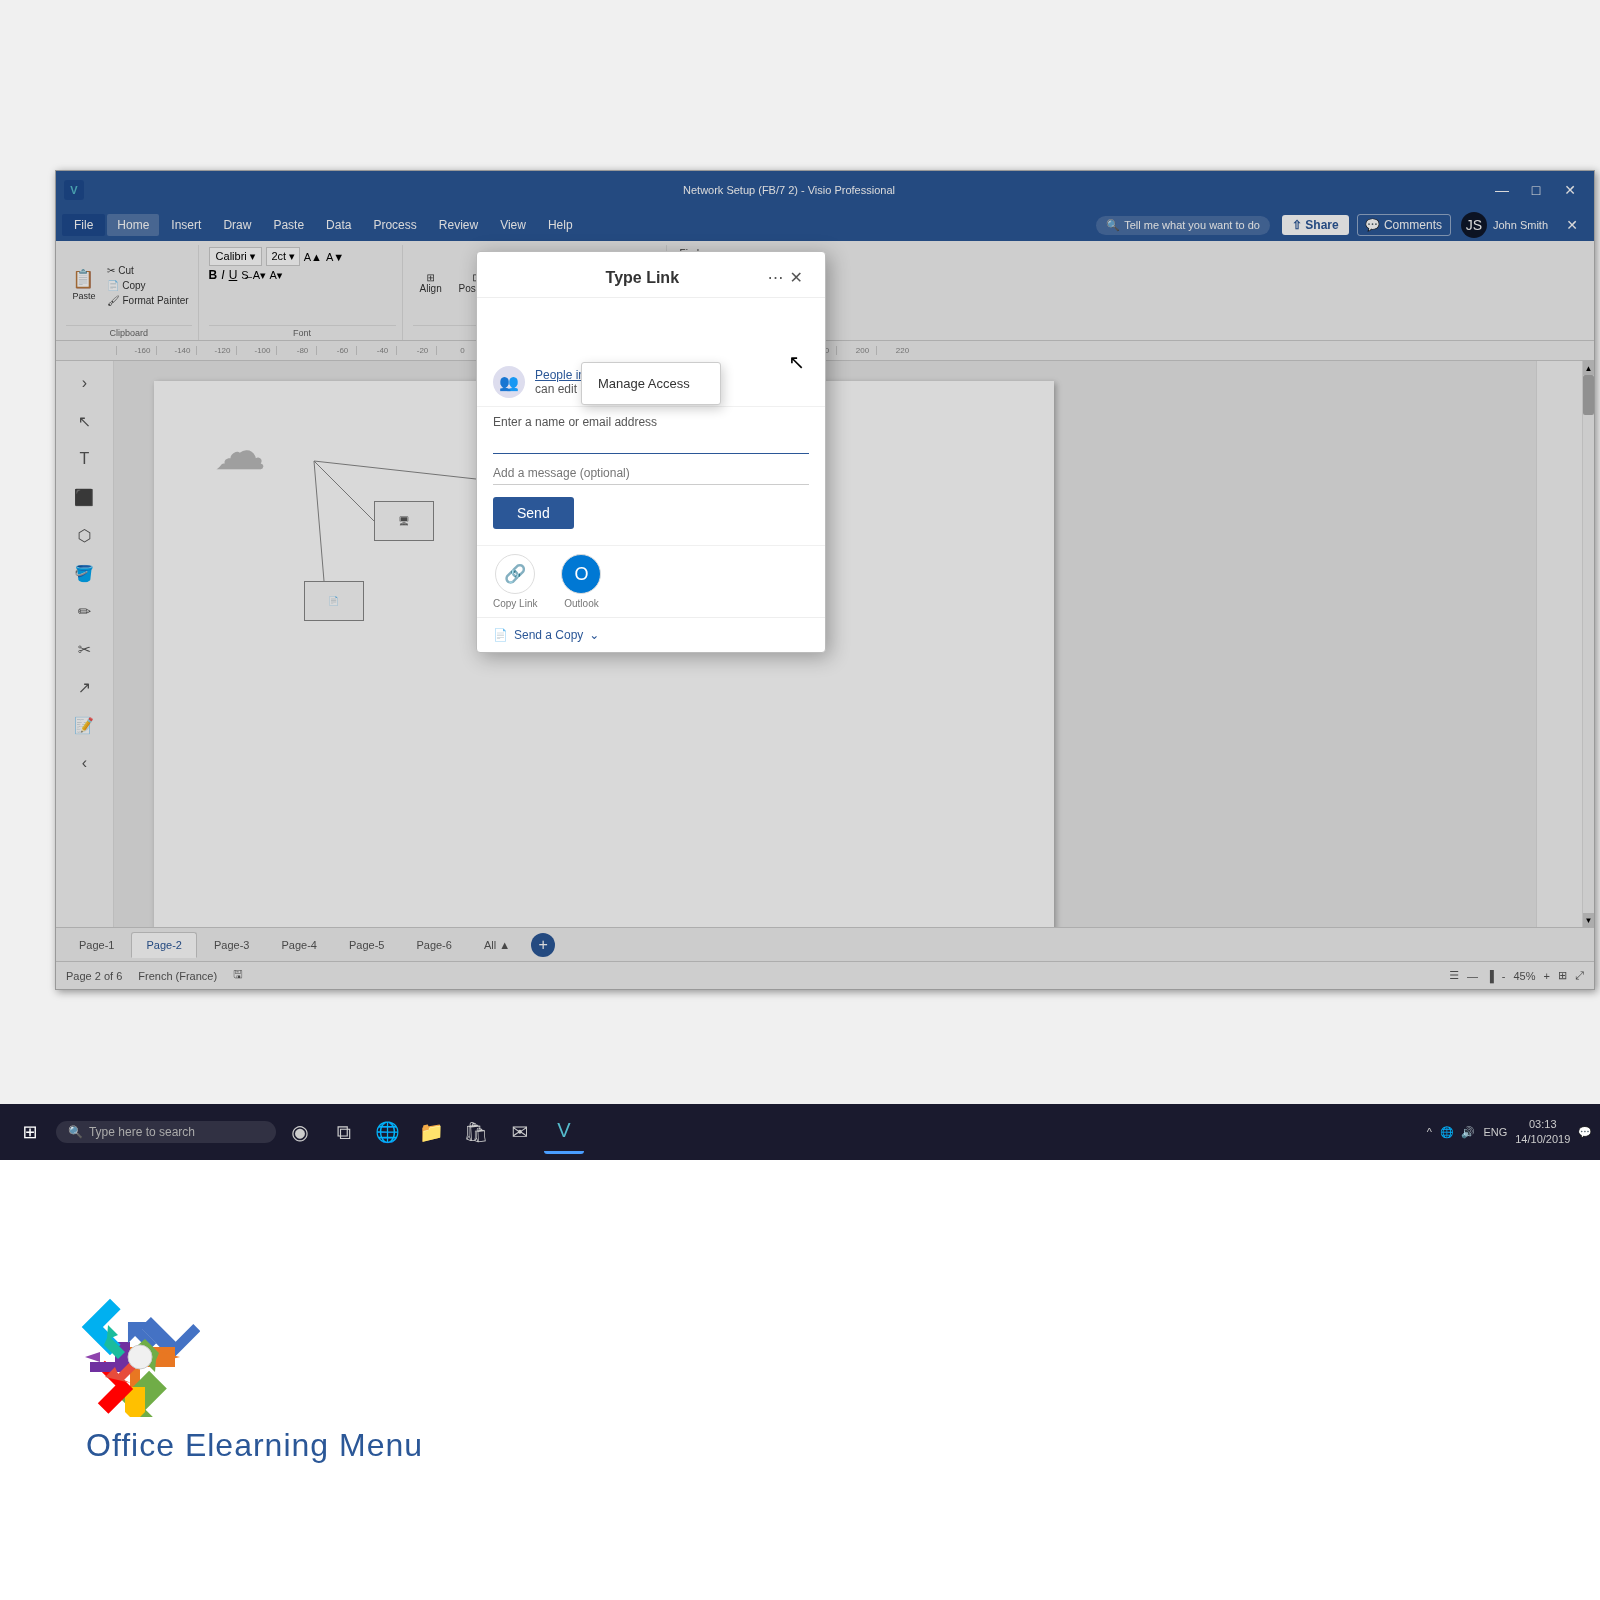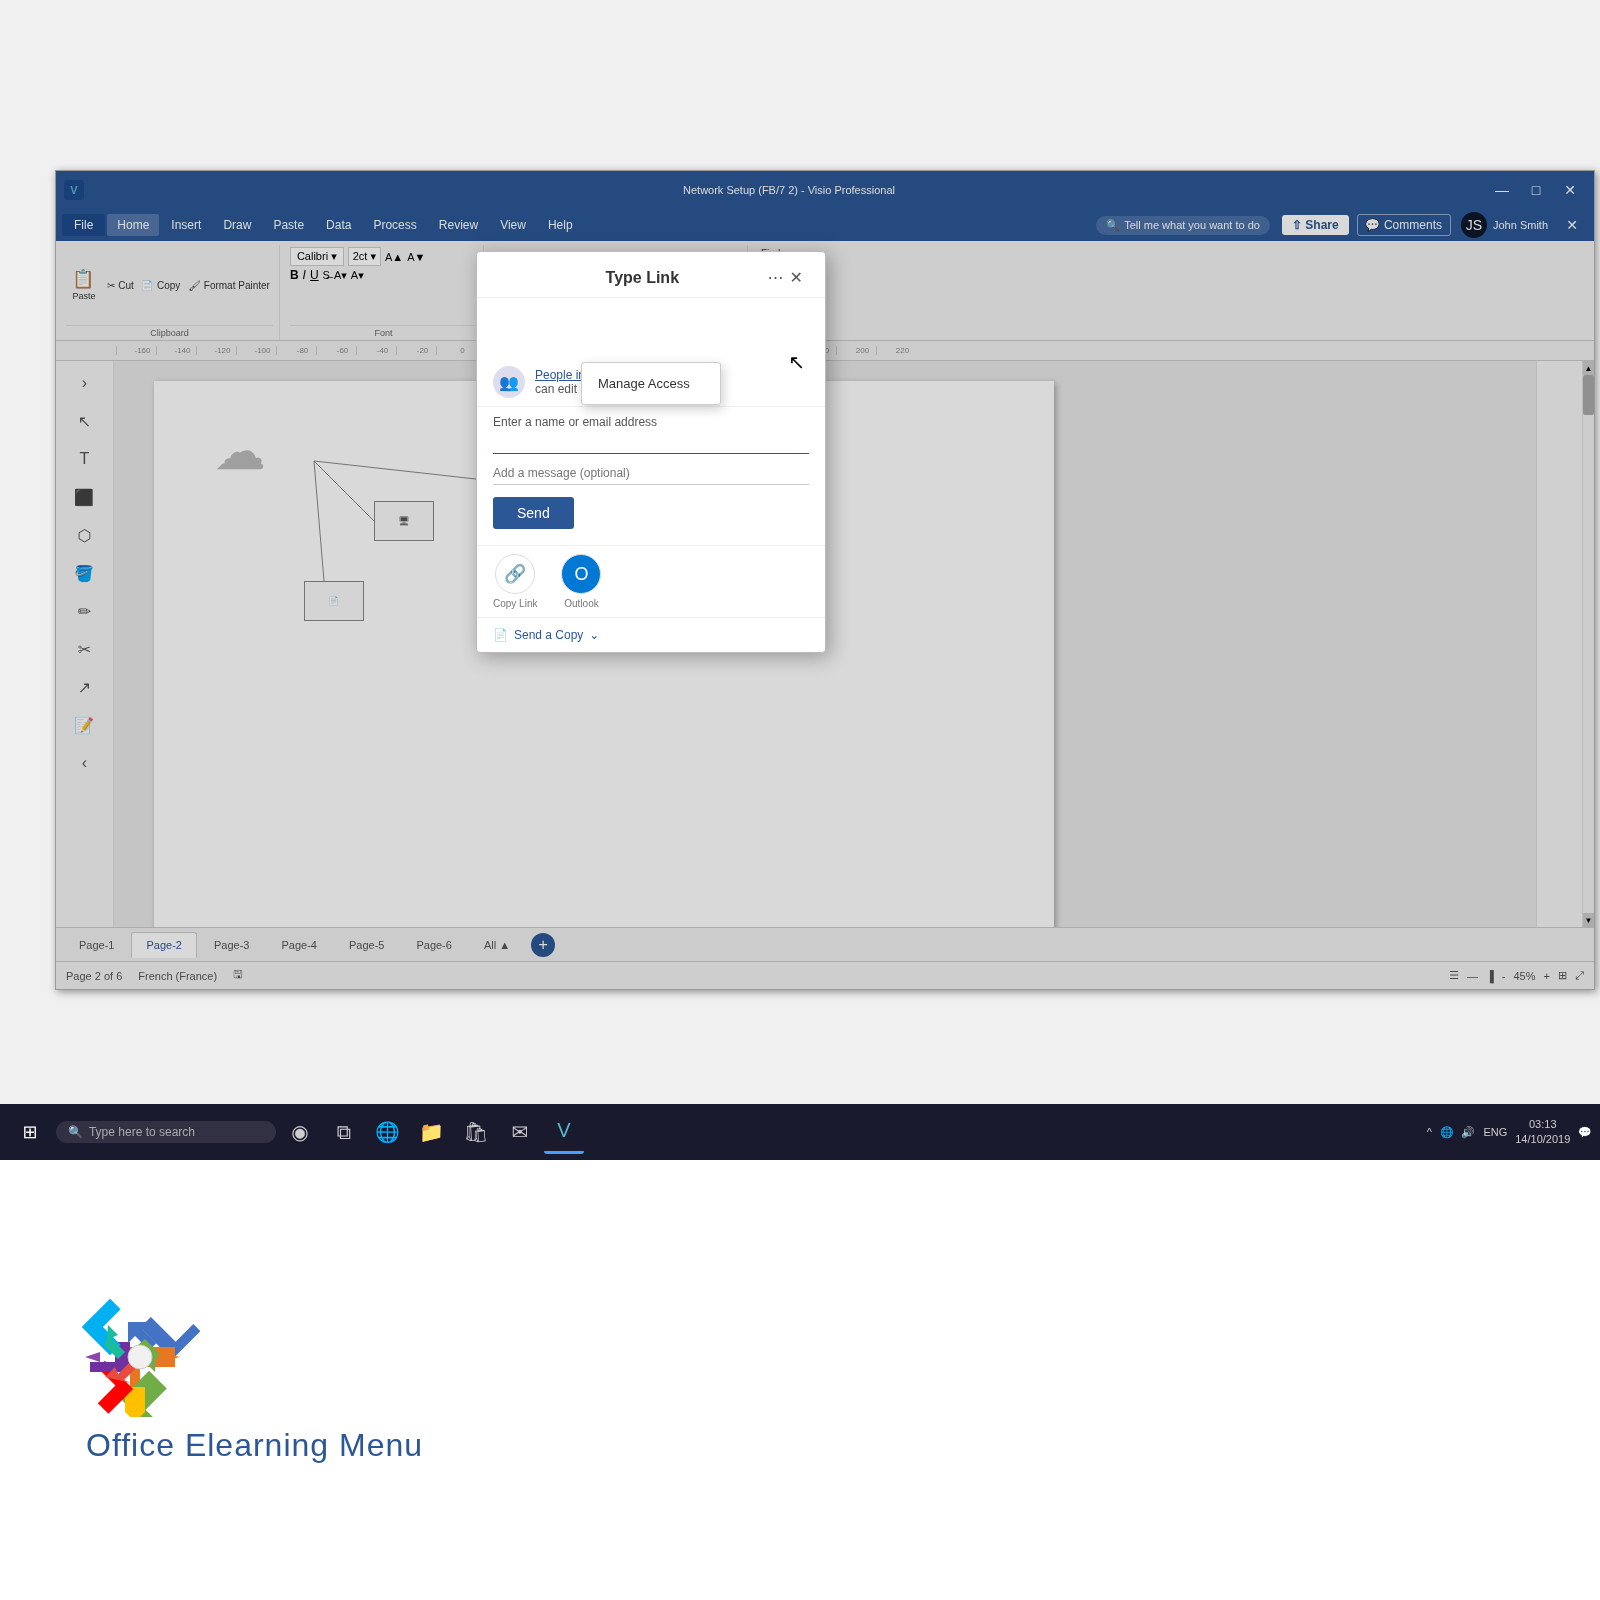--- a/index.html
+++ b/index.html
@@ -566,21 +566,21 @@
     </div>
 
     <div class="ribbon">
 
       <div class="ribbon-group">
         <div class="ribbon-group-btns">
           <div class="ribbon-btn">
             <span class="ribbon-btn-icon">📋</span>
             <span>Paste</span>
           </div>
-          <div style="display:flex;gap:2px;">
+          <div style="display:flex;flex-direction:column;gap:2px;">
             <div class="ribbon-btn-sm">✂ Cut</div>
             <div class="ribbon-btn-sm">📄 Copy</div>
             <div class="ribbon-btn-sm">🖌 Format Painter</div>
           </div>
         </div>
         <div class="ribbon-group-label">Clipboard</div>
       </div>
 
       <div class="ribbon-group" style="min-width:200px;">
         <div class="ribbon-group-btns" style="flex-direction:column;align-items:flex-start;gap:2px;">

